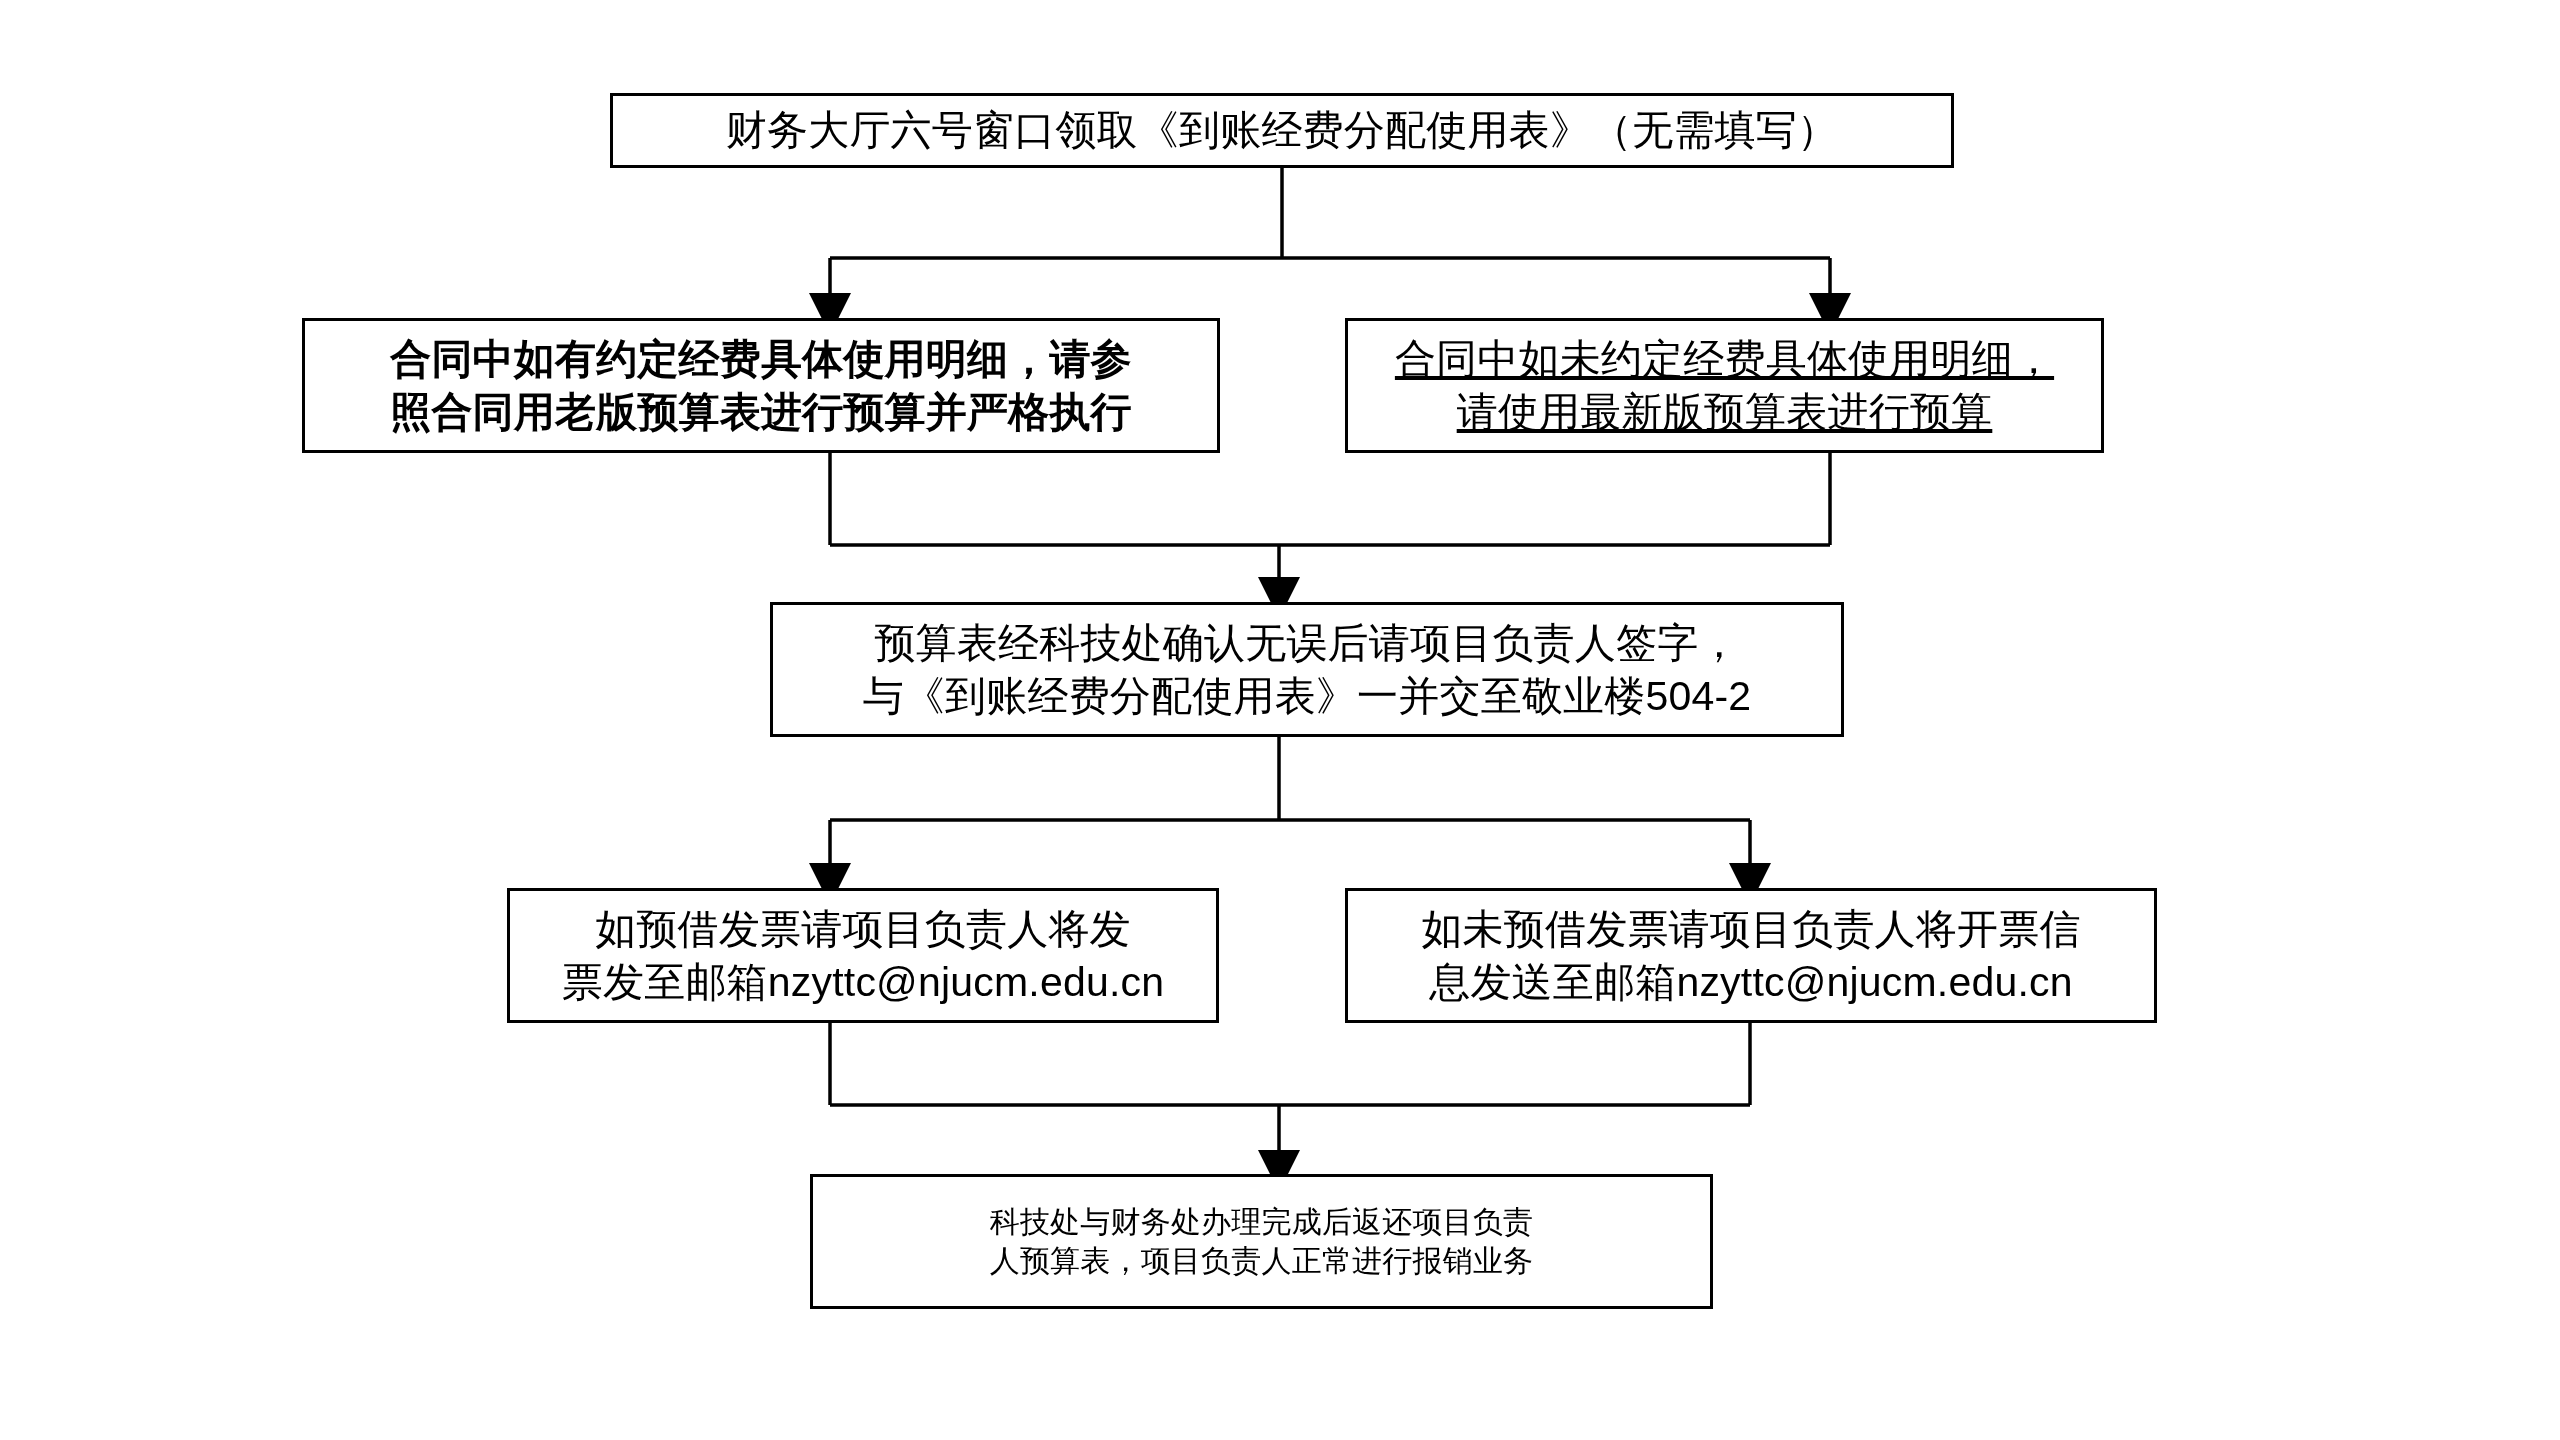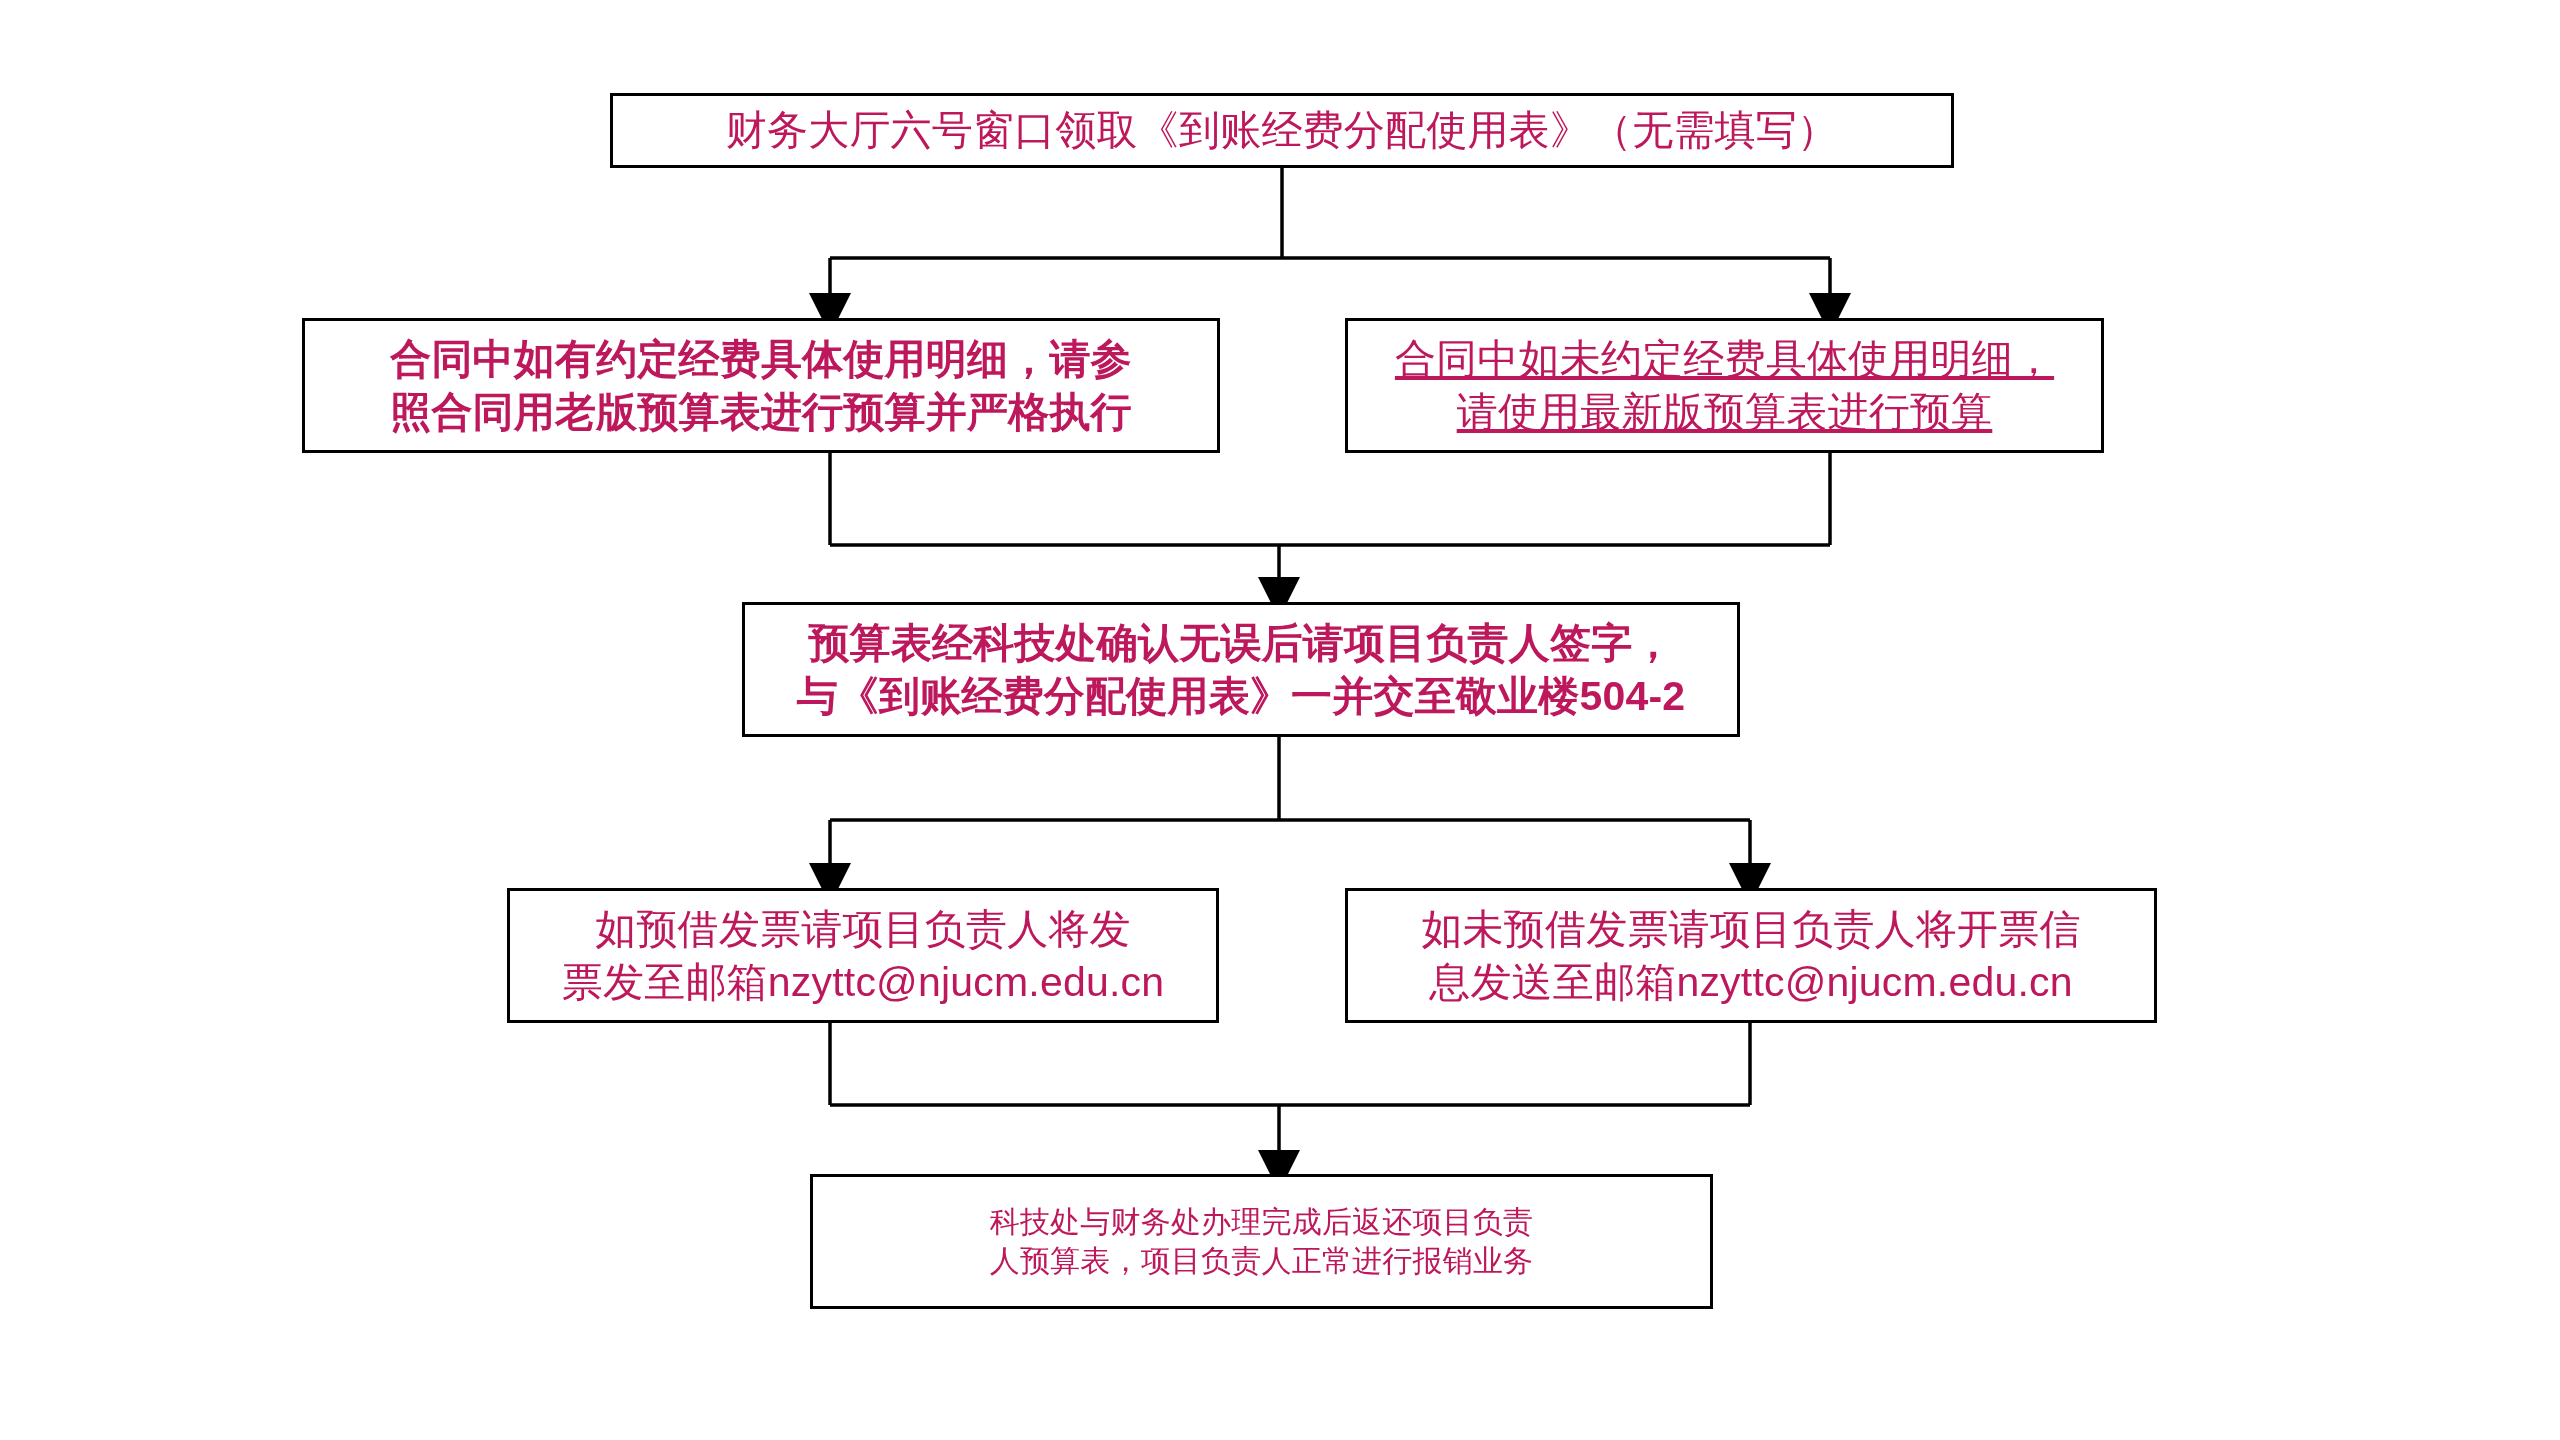--- a/index.html
+++ b/index.html
@@ -18,37 +18,37 @@
   }
   .node {
     position: absolute;
     box-sizing: border-box;
     border: 3px solid #000000;
     background: #ffffff;
     display: flex;
     align-items: center;
     justify-content: center;
     text-align: center;
-    color: #be185d;
+    color: #000000;
     line-height: 1.28;
     letter-spacing: 0.2px;
     white-space: pre-line;
     font-weight: 500;
   }
   .node-text {
     display: block;
     width: 100%;
     padding: 0 10px;
     box-sizing: border-box;
   }
   
   #node-start        { left: 610px;  top: 93px;   width: 1344px; height: 75px;  font-size: 41px; }
   #node-branch-left  { left: 302px;  top: 318px;  width: 918px;  height: 135px; font-size: 41px; font-weight: bold; }
   #node-branch-right { left: 1345px; top: 318px;  width: 759px;  height: 135px; font-size: 41px; text-decoration: underline; }
-  #node-confirm      { left: 742px;  top: 602px;  width: 998px; height: 135px; font-size: 41px; font-weight: bold; }
+  #node-confirm      { left: 770px;  top: 602px;  width: 1074px; height: 135px; font-size: 41px; }
   #node-invoice-pre  { left: 507px;  top: 888px;  width: 712px;  height: 135px; font-size: 41px; }
   #node-invoice-post { left: 1345px; top: 888px;  width: 812px;  height: 135px; font-size: 41px; }
   #node-finish       { left: 810px;  top: 1174px; width: 903px;  height: 135px; font-size: 30px; }
   .svg-layer {
     position: absolute;
     left: 0;
     top: 0;
     width: 2560px;
     height: 1440px;
     pointer-events: none;

